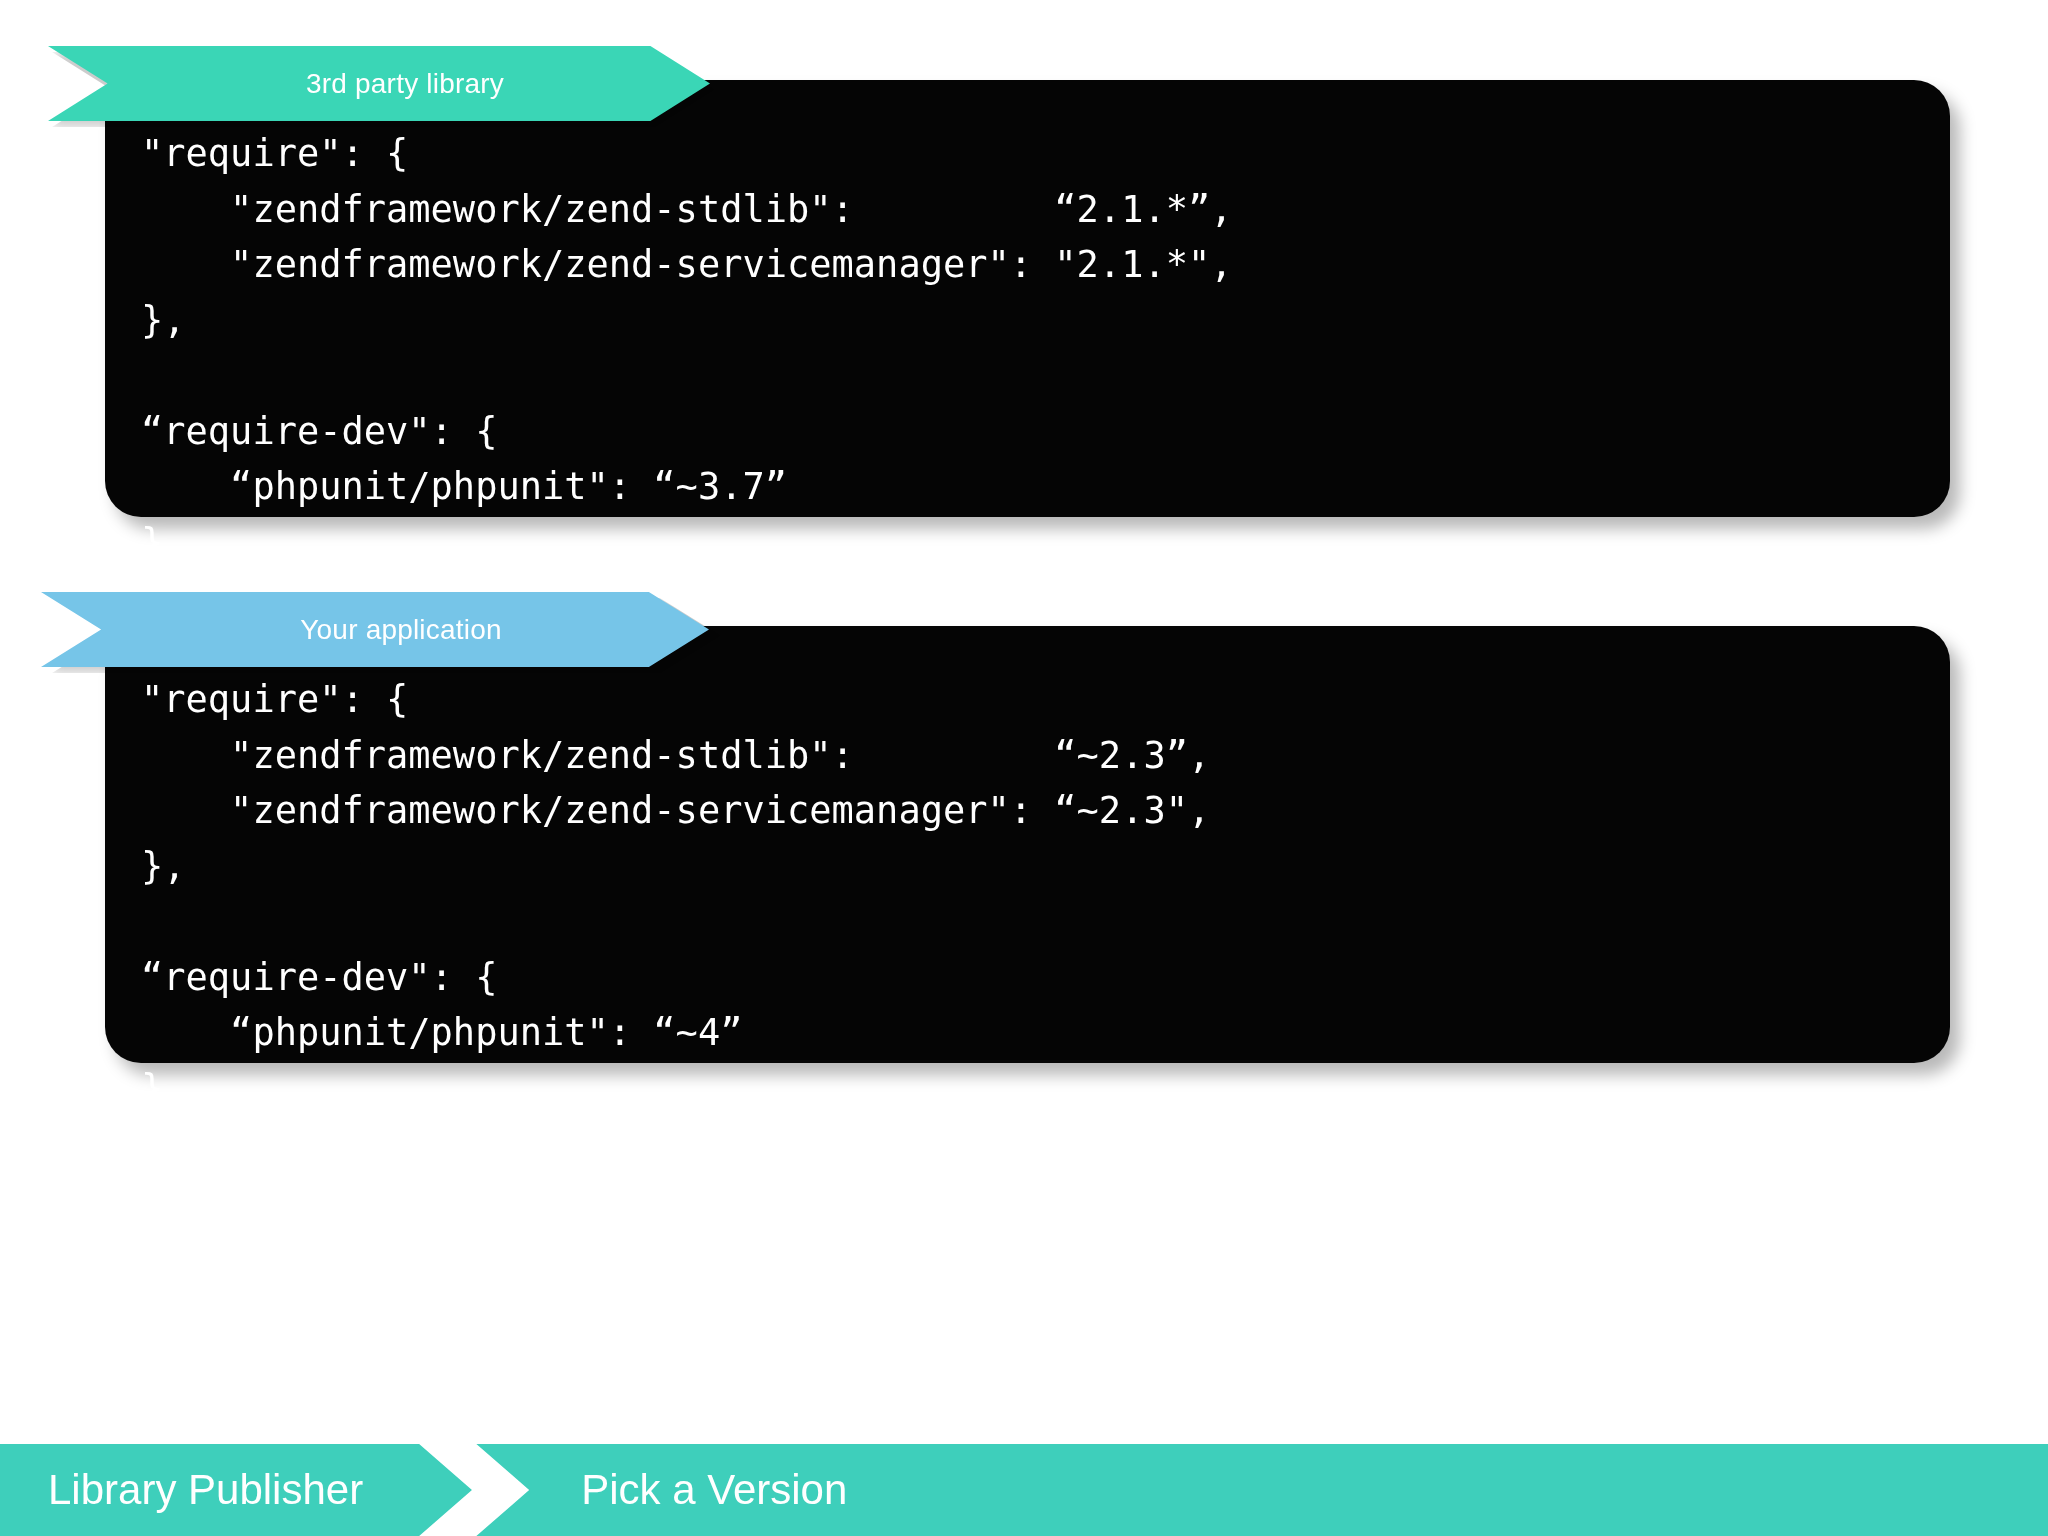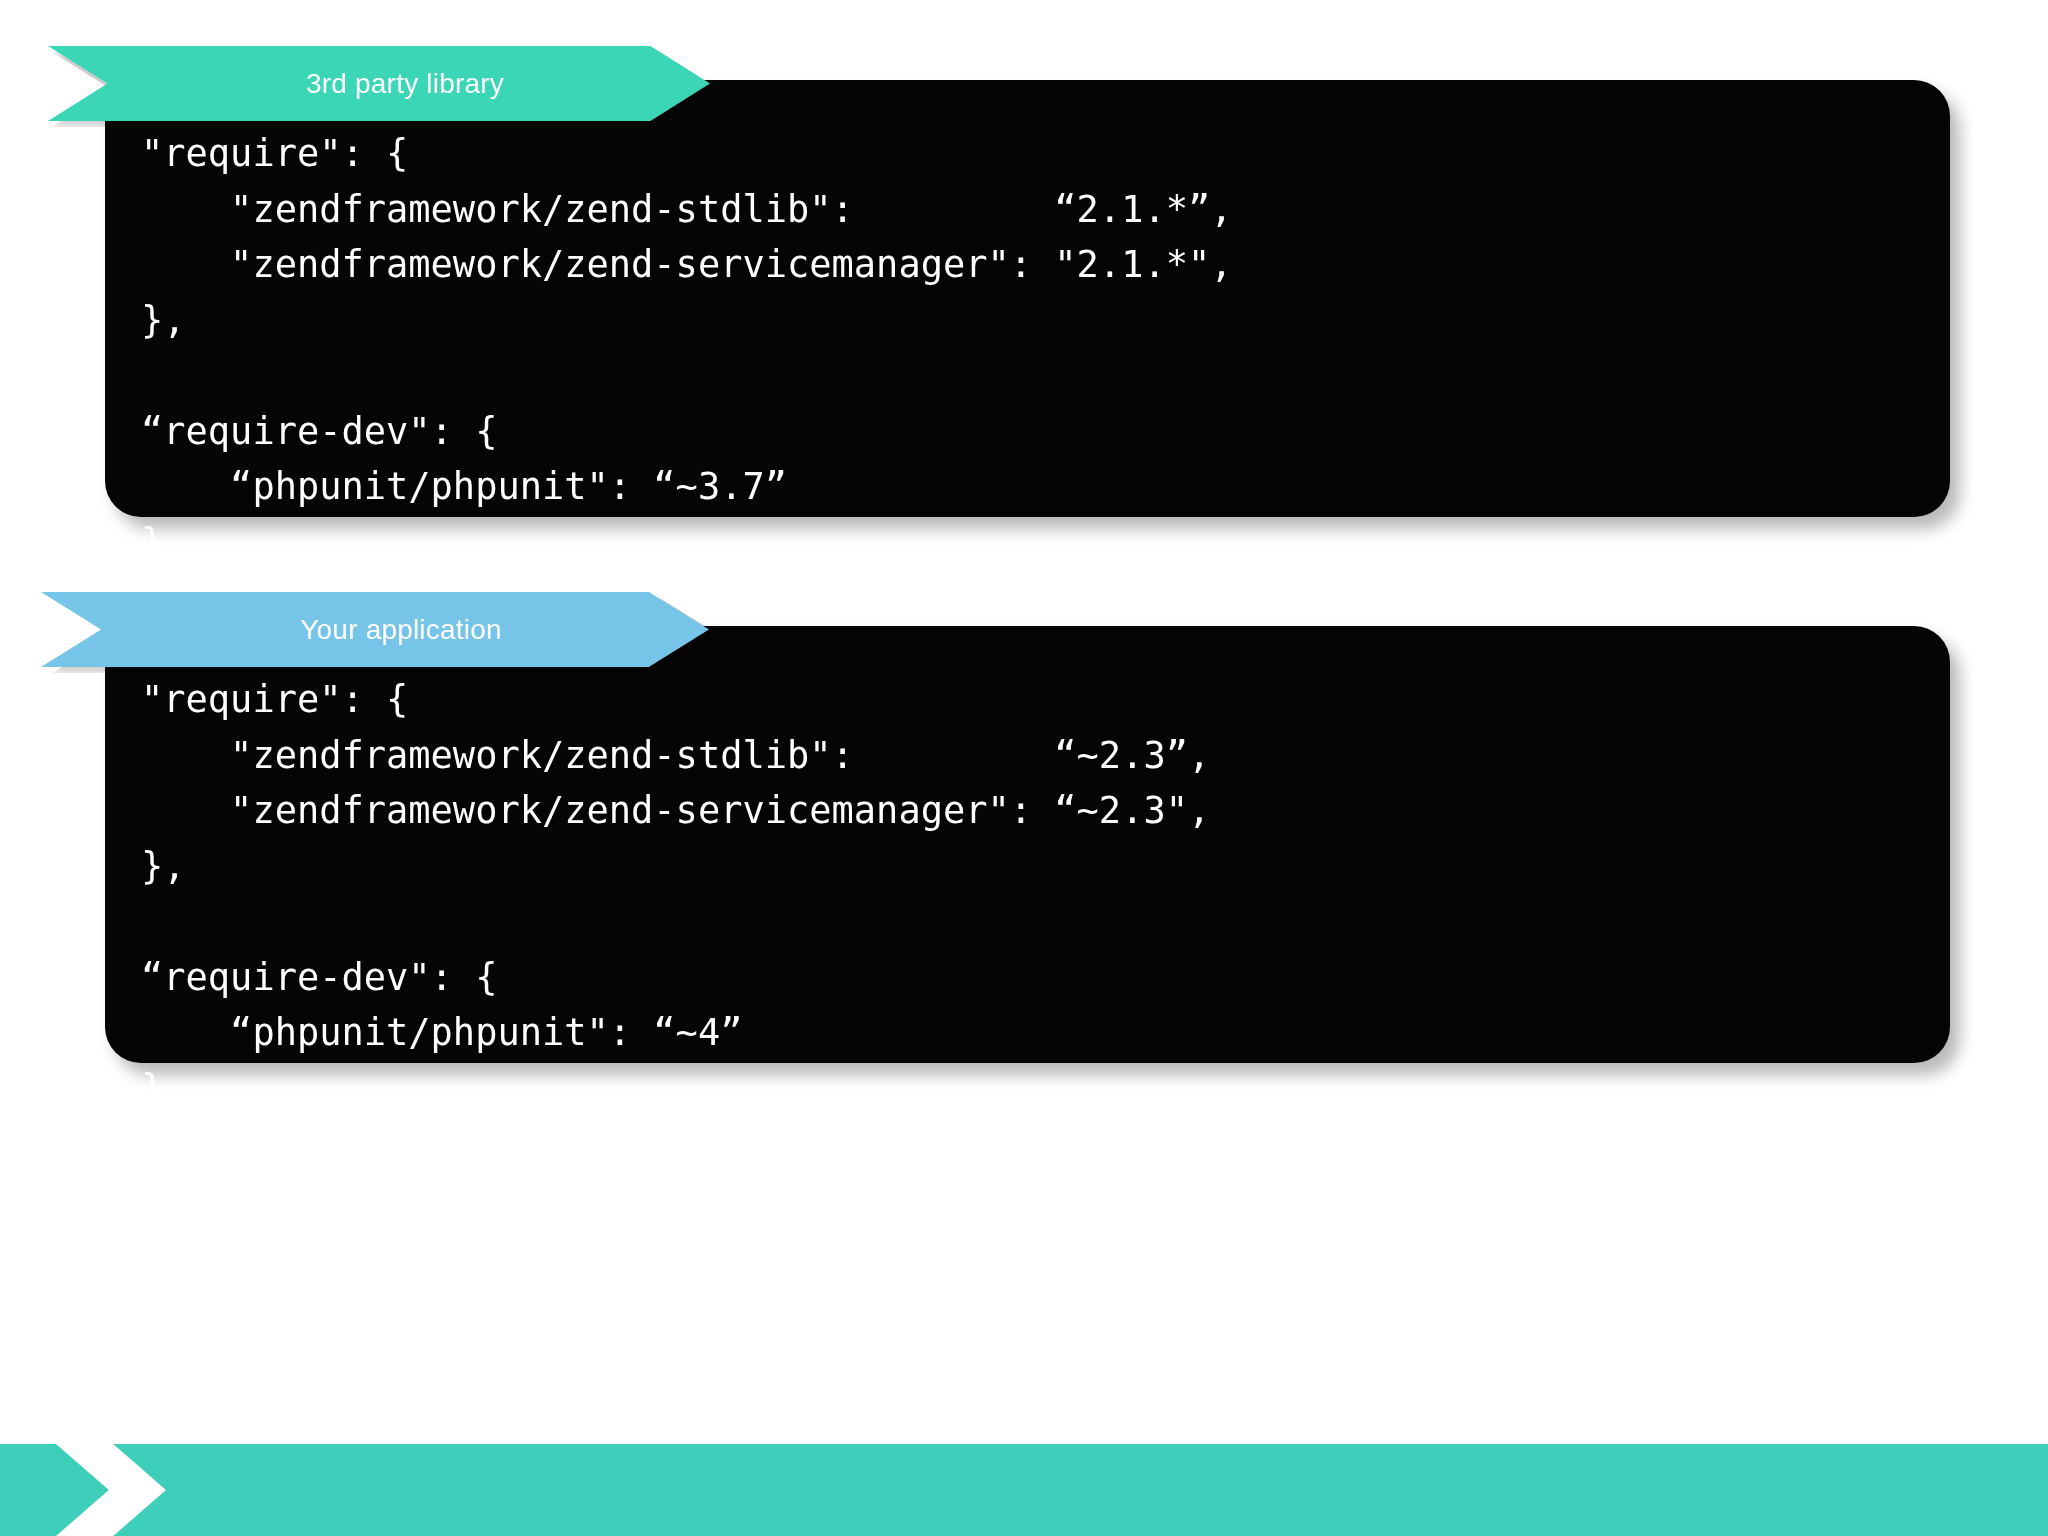--- a/index.html
+++ b/index.html
@@ -154,16 +154,18 @@
     “phpunit/phpunit": “~4”
 }</div>
   </div>
 
   <div class="ribbon-shadow" id="ribbon-app-shadow"></div>
   <div class="ribbon" id="ribbon-app">
     <span class="ribbon-label">Your application</span>
   </div>
 
   <div id="footer">
+    <span class="crumb" id="crumb-1">Library Publisher</span>
     <span id="crumb-sep"></span>
+    <span class="crumb" id="crumb-2">Pick a Version</span>
   </div>
 
 </div>
 
 </body></html>

